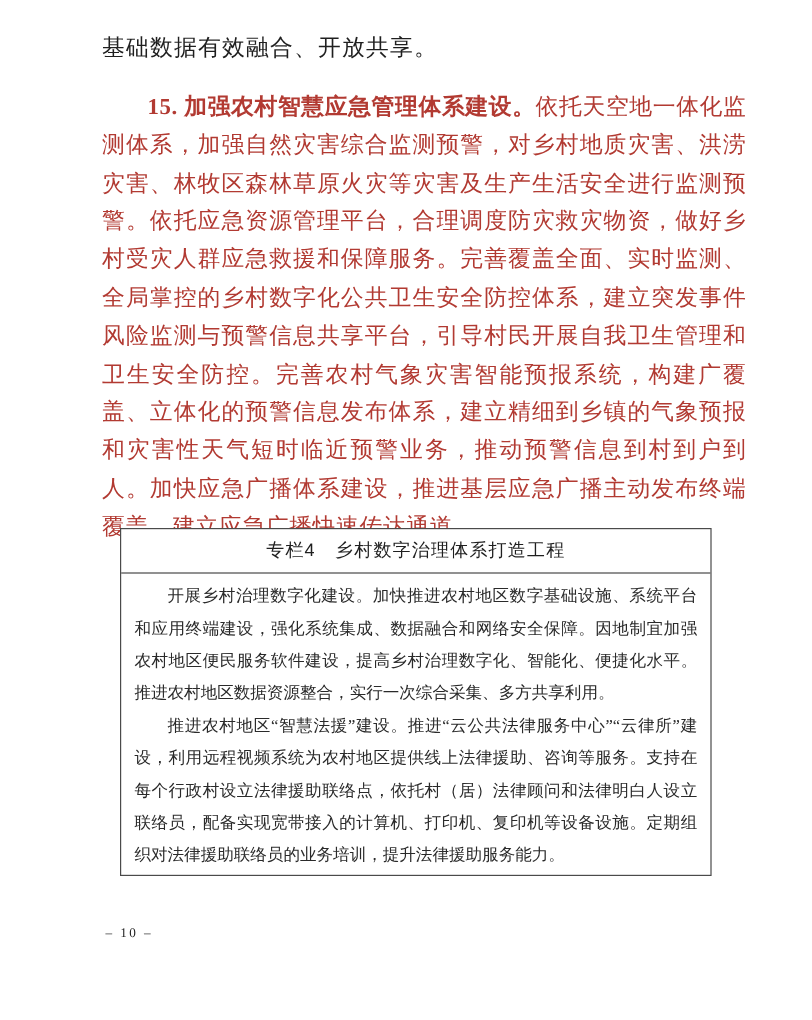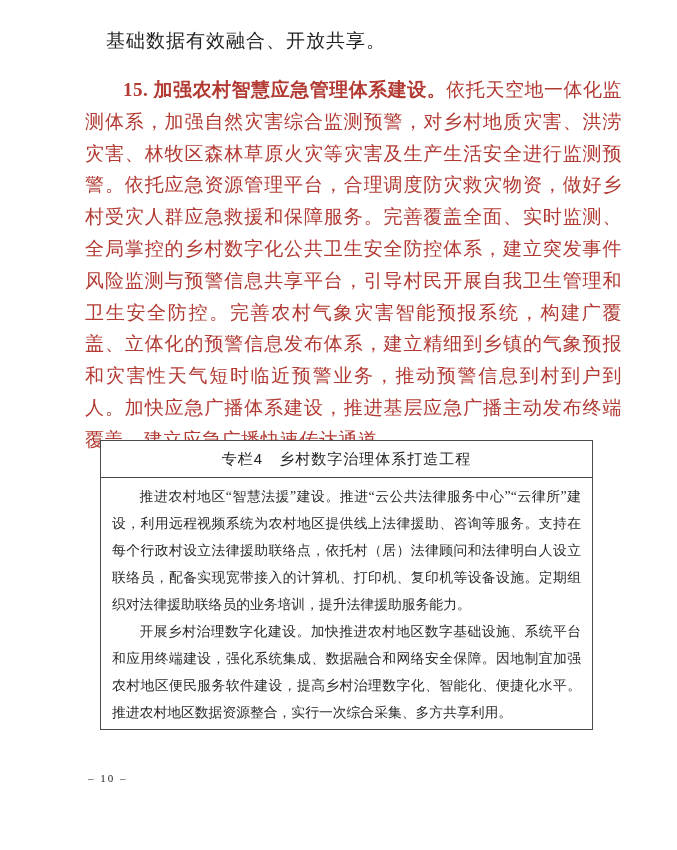--- a/index.html
+++ b/index.html
@@ -20,21 +20,20 @@
   .continuation-line {
     position: absolute;
     left: 85px;
     top: 26px;
     width: 537px;
     font-size: 19px;
     line-height: 30px;
     letter-spacing: 1px;
     color: #1f1f1f;
     text-align: justify;
-    margin-left: 21px;
   }
   .para-15 {
     position: absolute;
     left: 85px;
     top: 74px;
     width: 537px;
     font-size: 19px;
     line-height: 31.8px;
     text-align: justify;
     text-justify: inter-ideograph;
@@ -96,20 +95,20 @@
 
   <div class="continuation-line">基础数据有效融合、开放共享。</div>
 
   <div class="para-15" style="color: rgb(178, 58, 50);">
     <span class="lead">15. 加强农村智慧应急管理体系建设。</span><span>依托天空地一体化监测体系，加强自然灾害综合监测预警，对乡村地质灾害、洪涝灾害、林牧区森林草原火灾等灾害及生产生活安全进行监测预警。依托应急资源管理平台，合理调度防灾救灾物资，做好乡村受灾人群应急救援和保障服务。完善覆盖全面、实时监测、全局掌控的乡村数字化公共卫生安全防控体系，建立突发事件风险监测与预警信息共享平台，引导村民开展自我卫生管理和卫生安全防控。完善农村气象灾害智能预报系统，构建广覆盖、立体化的预警信息发布体系，建立精细到乡镇的气象预报和灾害性天气短时临近预警业务，推动预警信息到村到户到人。加快应急广播体系建设，推进基层应急广播主动发布终端覆盖，建立应急广播快速传达通道。</span>
   </div>
 
   <div class="column-box">
     <div class="column-box-title">专栏4　乡村数字治理体系打造工程</div>
     <div class="column-box-content">
+      <p>开展乡村治理数字化建设。加快推进农村地区数字基础设施、系统平台和应用终端建设，强化系统集成、数据融合和网络安全保障。因地制宜加强农村地区便民服务软件建设，提高乡村治理数字化、智能化、便捷化水平。推进农村地区数据资源整合，实行一次综合采集、多方共享利用。</p>
       <p>推进农村地区“智慧法援”建设。推进“云公共法律服务中心”“云律所”建设，利用远程视频系统为农村地区提供线上法律援助、咨询等服务。支持在每个行政村设立法律援助联络点，依托村（居）法律顾问和法律明白人设立联络员，配备实现宽带接入的计算机、打印机、复印机等设备设施。定期组织对法律援助联络员的业务培训，提升法律援助服务能力。</p>
-      <p>开展乡村治理数字化建设。加快推进农村地区数字基础设施、系统平台和应用终端建设，强化系统集成、数据融合和网络安全保障。因地制宜加强农村地区便民服务软件建设，提高乡村治理数字化、智能化、便捷化水平。推进农村地区数据资源整合，实行一次综合采集、多方共享利用。</p>
     </div>
   </div>
 
   <div class="page-number">– 10 –</div>
 
 </div>
 
 </body></html>

